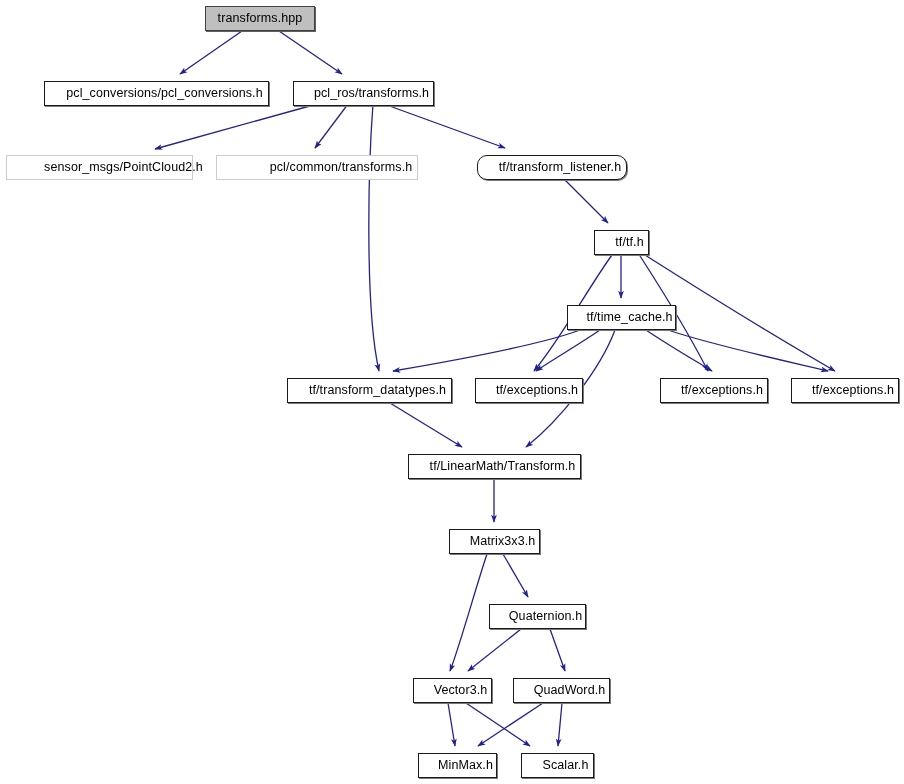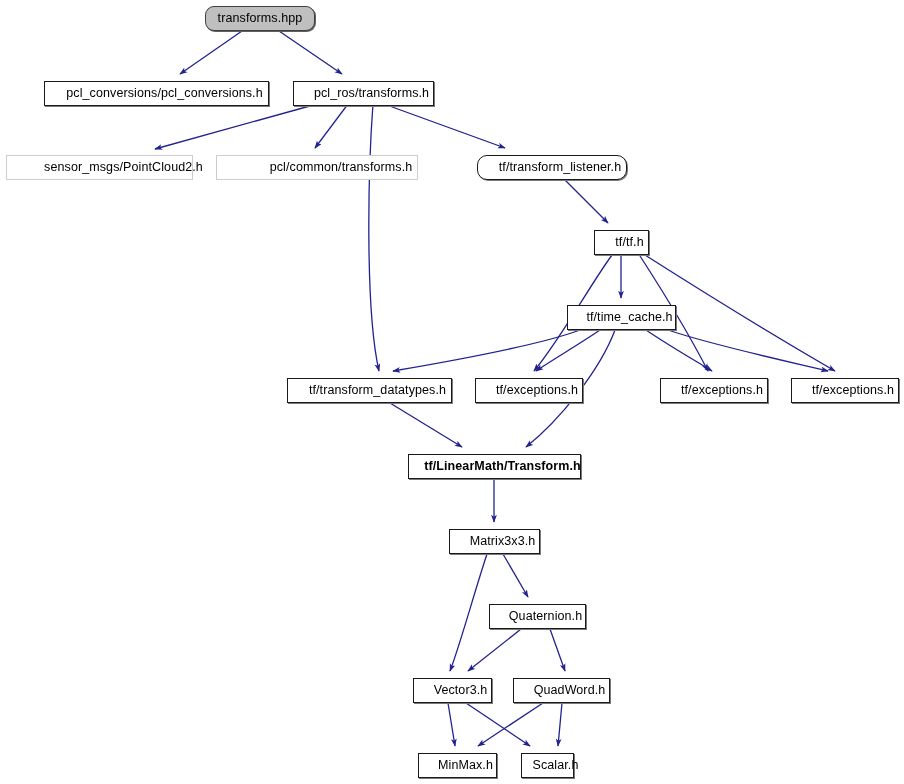--- a/index.html
+++ b/index.html
@@ -91,21 +91,21 @@
         <path d="M 503,554 L 528,597" fill="none" stroke="#22228f" stroke-width="1.3" marker-end="url(#arrow)"></path>
         <path d="M 521,629 L 468,671" fill="none" stroke="#22228f" stroke-width="1.3" marker-end="url(#arrow)"></path>
         <path d="M 550,629 L 565,671" fill="none" stroke="#22228f" stroke-width="1.3" marker-end="url(#arrow)"></path>
         <path d="M 448,703 L 455,746" fill="none" stroke="#22228f" stroke-width="1.3" marker-end="url(#arrow)"></path>
         <path d="M 466,703 L 530,746" fill="none" stroke="#22228f" stroke-width="1.3" marker-end="url(#arrow)"></path>
         <path d="M 543,703 L 478,746" fill="none" stroke="#22228f" stroke-width="1.3" marker-end="url(#arrow)"></path>
         <path d="M 562,703 L 558,746" fill="none" stroke="#22228f" stroke-width="1.3" marker-end="url(#arrow)"></path>
       </g>
   </svg>
   <div id="nodes">
-      <div class="node root" style="left: 205px; top: 6px; width: 110px; border-radius: 9px;">
+      <div class="node root" style="left: 205px; top: 6px; width: 110px;">
         <span class="node-label">transforms.hpp</span>
       </div>
       <div class="node strong" style="left: 44px; top: 81px; width: 225px;">
         <span class="node-label">pcl_conversions/pcl_conversions.h</span>
       </div>
       <div class="node strong" style="left: 293px; top: 81px; width: 141px;">
         <span class="node-label">pcl_ros/transforms.h</span>
       </div>
       <div class="node weak" style="left: 6px; top: 155px; width: 187px;">
         <span class="node-label">sensor_msgs/PointCloud2.h</span>
@@ -127,35 +127,35 @@
       </div>
       <div class="node strong" style="left: 475px; top: 378px; width: 108px;">
         <span class="node-label">tf/exceptions.h</span>
       </div>
       <div class="node strong" style="left: 660px; top: 378px; width: 108px;">
         <span class="node-label">tf/exceptions.h</span>
       </div>
       <div class="node strong" style="left: 791px; top: 378px; width: 108px;">
         <span class="node-label">tf/exceptions.h</span>
       </div>
-      <div class="node strong" style="left: 408px; top: 454px; width: 173px; font-weight: bold;">
+      <div class="node strong" style="left: 408px; top: 454px; width: 173px;">
         <span class="node-label">tf/LinearMath/Transform.h</span>
       </div>
       <div class="node strong" style="left: 449px; top: 529px; width: 91px;">
         <span class="node-label">Matrix3x3.h</span>
       </div>
       <div class="node strong" style="left: 489px; top: 604px; width: 97px;">
         <span class="node-label">Quaternion.h</span>
       </div>
       <div class="node strong" style="left: 413px; top: 678px; width: 79px;">
         <span class="node-label">Vector3.h</span>
       </div>
       <div class="node strong" style="left: 513px; top: 678px; width: 97px;">
         <span class="node-label">QuadWord.h</span>
       </div>
       <div class="node strong" style="left: 418px; top: 753px; width: 79px;">
         <span class="node-label">MinMax.h</span>
       </div>
-      <div class="node strong" style="left: 521px; top: 753px; width: 53px;">
+      <div class="node strong" style="left: 521px; top: 753px; width: 73px;">
         <span class="node-label">Scalar.h</span>
       </div>
     </div>
 </div>
 
 </body></html>

